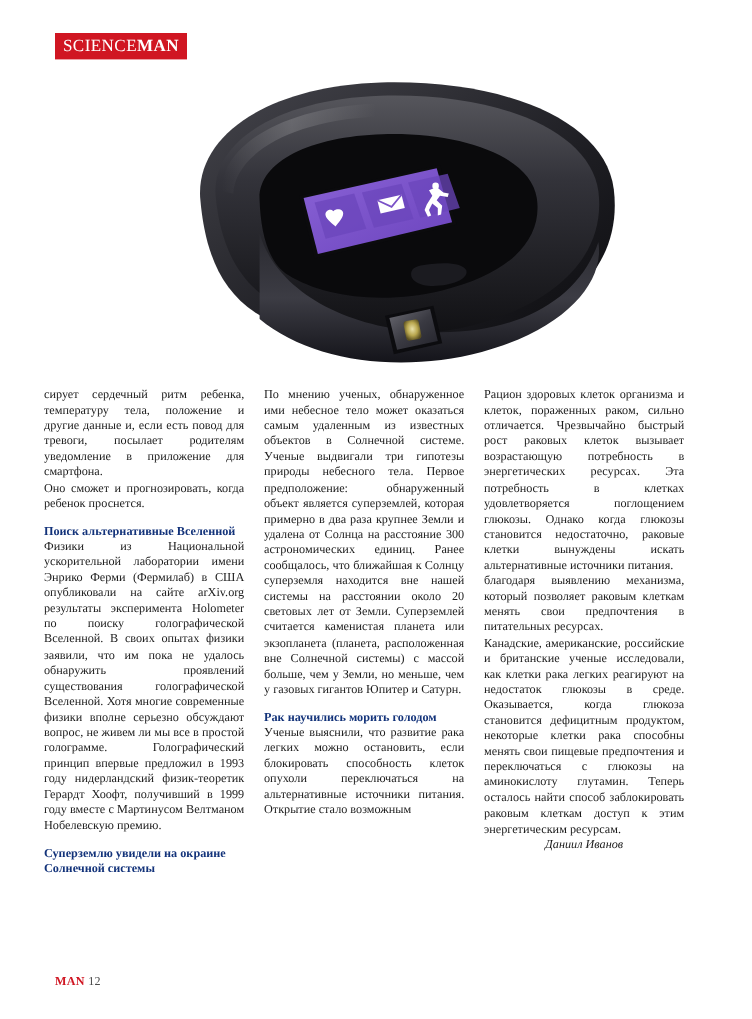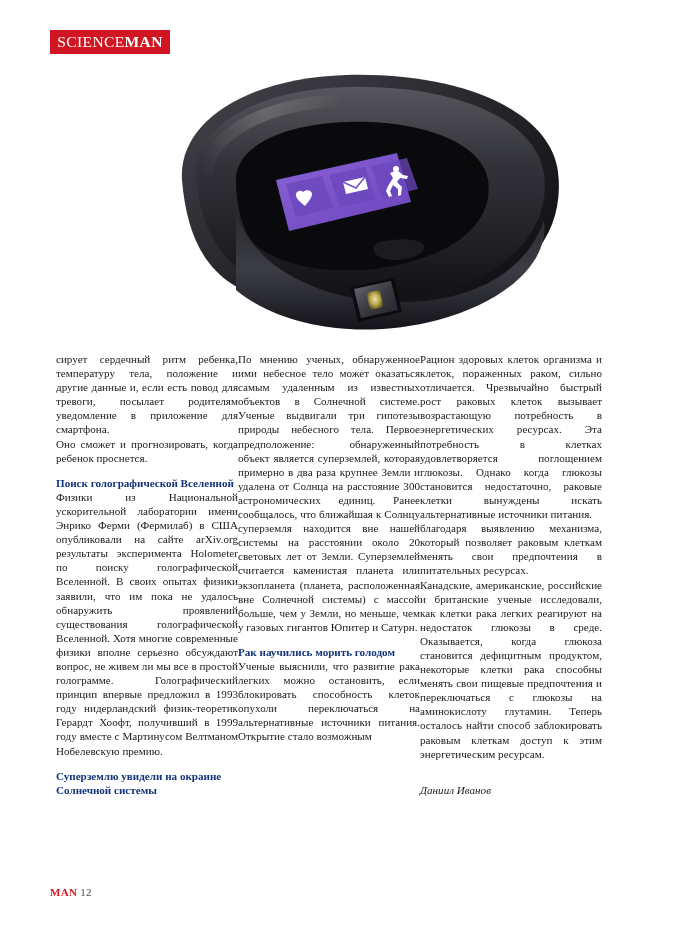--- a/index.html
+++ b/index.html
@@ -55,25 +55,26 @@
     height: 282px;
     overflow: hidden;
   }
   .hero svg {
     display: block;
   }
 
   
   .columns {
     position: absolute;
-    left: 56px;
+    left: 40px;
     top: 352px;
     width: 584px;
     height: 508px;
     display: flex;
+    gap: 18px;
   }
   .col {
     width: 182px;
     font-size: 11.1px;
     line-height: 14.1px;
     text-align: justify;
     text-justify: inter-word;
     hyphens: auto;
   }
   .col p {
@@ -85,22 +86,22 @@
   }
   .col h3 {
     margin: 11px 0 0 0;
     font-size: 11.1px;
     line-height: 14.1px;
     font-weight: bold;
     color: #13337a;
     text-align: left;
   }
   .col .byline {
-    margin-top: 22px;
-    text-align: left;
+    margin-top: 0;
+    text-align: center;
     font-style: italic;
     font-size: 11.1px;
   }
 
   
   .footer {
     position: absolute;
     left: 50px;
     bottom: 28px;
     font-size: 11px;
@@ -203,21 +204,21 @@
         <rect x="318" y="229" width="14" height="18" rx="3" transform="rotate(-11 325 238)" fill="url(#sensorGlow)"></rect>
       </g>
     </svg>
   </div>
 
   <div class="columns">
 
     <div class="col">
       <p>сирует сердечный ритм ребенка, температуру тела, положение и другие данные и, если есть повод для тревоги, посылает родителям уведомление в приложение для смартфона.</p>
       <p>Оно сможет и прогнозировать, когда ребенок проснется.</p>
-      <h3 class="">Поиск голографической Вселенной</h3>
+      <h3 class="">Поиск альтернативные Вселенной</h3>
       <p>Физики из Национальной ускорительной лаборатории имени Энрико Ферми (Фермилаб) в США опубликовали на сайте arXiv.org результаты эксперимента Holometer по поиску голографической Вселенной. В своих опытах физики заявили, что им пока не удалось обнаружить проявлений существования голографической Вселенной. Хотя многие современные физики вполне серьезно обсуждают вопрос, не живем ли мы все в простой голограмме. Голографический принцип впервые предложил в 1993 году нидерландский физик-теоретик Герардт Хоофт, получивший в 1999 году вместе с Мартинусом Велтманом Нобелевскую премию.</p>
       <h3>Суперземлю увидели на окраине Солнечной системы</h3>
     </div>
 
     <div class="col">
       <p>По мнению ученых, обнаруженное ими небесное тело может оказаться самым удаленным из известных объектов в Солнечной системе. Ученые выдвигали три гипотезы природы небесного тела. Первое предположение: обнаруженный объект является суперземлей, которая примерно в два раза крупнее Земли и удалена от Солнца на расстояние 300 астрономических единиц. Ранее сообщалось, что ближайшая к Солнцу суперземля находится вне нашей системы на расстоянии около 20 световых лет от Земли. Суперземлей считается каменистая планета или экзопланета (планета, расположенная вне Солнечной системы) с массой больше, чем у Земли, но меньше, чем у газовых гигантов Юпитер и Сатурн.</p>
       <h3>Рак научились морить голодом</h3>
       <p>Ученые выяснили, что развитие рака легких можно остановить, если блокировать способность клеток опухоли переключаться на альтернативные источники питания. Открытие стало возможным</p>
     </div>
 

